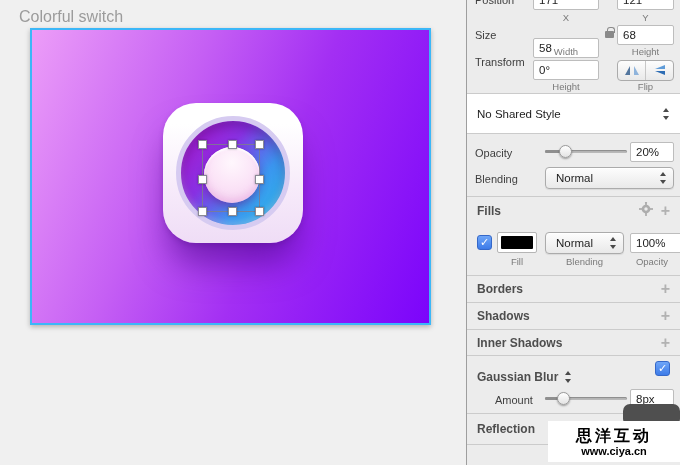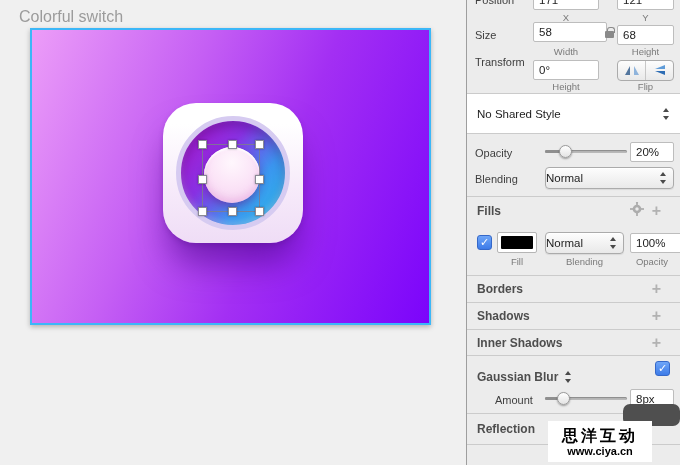--- a/index.html
+++ b/index.html
@@ -31,26 +31,26 @@
 
   
   .panel{position:absolute;left:466px;top:0;width:214px;height:465px;background:#ECECEC;
     border-left:1px solid #9E9E9E;box-sizing:border-box;color:#3E3E3E;}
   .panel *{box-sizing:border-box;}
   .lbl{position:absolute;font-size:11px;color:#3E3E3E;}
   .sublbl{position:absolute;font-size:9.5px;color:#7A7A7A;text-align:center;}
   .field{position:absolute;height:20px;background:#fff;border:1px solid #BDBDBD;border-radius:2px;
     font-size:11.5px;color:#1d1d1d;line-height:18px;padding-left:5px;}
   .divider{position:absolute;left:0;right:0;height:1px;background:#CBCBCB;}
-  .hdr{position:absolute;left:0;right:9px;display:flex;align-items:center;padding:0 10px;
+  .hdr{position:absolute;left:0;right:0;display:flex;align-items:center;padding:0 10px;
     font-size:12px;font-weight:700;color:#4E4E4E;text-align:center;}
   .plus{margin-left:auto;color:#B2B2B2;font-size:16px;font-weight:700;line-height:1;}
   .dropdown{position:absolute;height:22px;border:1px solid #ABABAB;border-radius:4px;
     background:linear-gradient(#FDFDFD,#E9E9E9);box-shadow:inset 0 1px 0 #fff,0 1px 1px rgba(0,0,0,.08);
-    font-size:11.5px;color:#1d1d1d;line-height:20px;}
+    font-size:11.5px;color:#1d1d1d;line-height:20px;padding-left:10px;}
   .stepper{position:absolute;right:6px;top:50%;margin-top:-6px;width:8px;height:12px;}
   .arr-up,.arr-down{position:absolute;left:1px;width:0;height:0;border-left:3.5px solid transparent;border-right:3.5px solid transparent;}
   .arr-up{top:0;border-bottom:4px solid #4a4a4a;}
   .arr-down{bottom:0;border-top:4px solid #4a4a4a;}
   .slider{position:absolute;width:82px;height:13px;}
   .track{position:absolute;left:0;right:0;top:5px;height:3px;background:#B9B9B9;border-radius:2px;box-shadow:inset 0 1px 1px rgba(0,0,0,.25);}
   .trackfill{position:absolute;left:0;top:5px;height:3px;background:#8F8F8F;border-radius:2px;}
   .thumb{position:absolute;top:0;width:13px;height:13px;border-radius:50%;
     background:linear-gradient(#FFFFFF,#E3E3E3);border:1px solid #9A9A9A;box-shadow:0 1px 2px rgba(0,0,0,.35);}
   .checkbox{position:absolute;width:15px;height:15px;border-radius:3px;border:1px solid #3568C9;
@@ -62,21 +62,21 @@
   .flip-ctl{position:absolute;left:150px;top:60px;width:57px;height:21px;border:1px solid #ABABAB;border-radius:4px;
     background:linear-gradient(#FDFDFD,#E9E9E9);display:flex;}
   .flip-seg{flex:1;display:flex;align-items:center;justify-content:center;}
   .flip-seg + .flip-seg{border-left:1px solid #C7C7C7;}
   .shared-row{position:absolute;left:0;top:94px;width:100%;height:40px;background:#fff;border-bottom:1px solid #CBCBCB;
     font-size:11.5px;color:#1d1d1d;line-height:40px;padding-left:10px;}
   .gblur-steps{position:relative;width:8px;height:12px;margin-left:6px;}
 
   
   .wm-tab{position:absolute;left:623px;top:404px;width:57px;height:22px;background:#4F4F4F;border-radius:7px;}
-  .wm-box{position:absolute;left:548px;top:421px;width:104px;height:41px;background:#fff;
+  .wm-box{position:absolute;left:548px;top:421px;width:132px;height:41px;background:#fff;
     display:flex;flex-direction:column;align-items:center;justify-content:center;}
   .wm-line1{font-size:16px;font-weight:700;color:#000;letter-spacing:3px;line-height:18px;
     text-shadow:-1px -1px 0 #fff,1px -1px 0 #fff,-1px 1px 0 #fff,1px 1px 0 #fff;}
   .wm-line2{font-size:11px;font-weight:700;color:#000;line-height:12px;
     text-shadow:-1px -1px 0 #fff,1px -1px 0 #fff,-1px 1px 0 #fff,1px 1px 0 #fff;}
 </style>
 </head>
 <body>
 
 <div class="app">
@@ -103,21 +103,21 @@
 
   <div class="panel">
 
     <div class="lbl" style="left:8px;top:-6px;">Position</div>
     <div class="field" style="left:66px;top:-10px;width:66px;">171</div>
     <div class="field" style="left:150px;top:-10px;width:57px;">121</div>
     <div class="sublbl" style="left:66px;top:12px;width:66px;">X</div>
     <div class="sublbl" style="left:150px;top:12px;width:57px;">Y</div>
 
     <div class="lbl" style="left:8px;top:29px;">Size</div>
-    <div class="field" style="left:66px;top:22px;width:74px;">58</div>
+    <div class="field" style="left:66px;top:38px;width:66px;">58</div>
     <div class="lock"></div>
     <div class="field" style="left:150px;top:25px;width:57px;">68</div>
     <div class="sublbl" style="left:66px;top:46px;width:66px;">Width</div>
     <div class="sublbl" style="left:150px;top:46px;width:57px;">Height</div>
 
     <div class="lbl" style="left:8px;top:56px;">Transform</div>
     <div class="field" style="left:66px;top:60px;width:66px;">0°</div>
     <div class="flip-ctl">
       <div class="flip-seg">
         <span>

